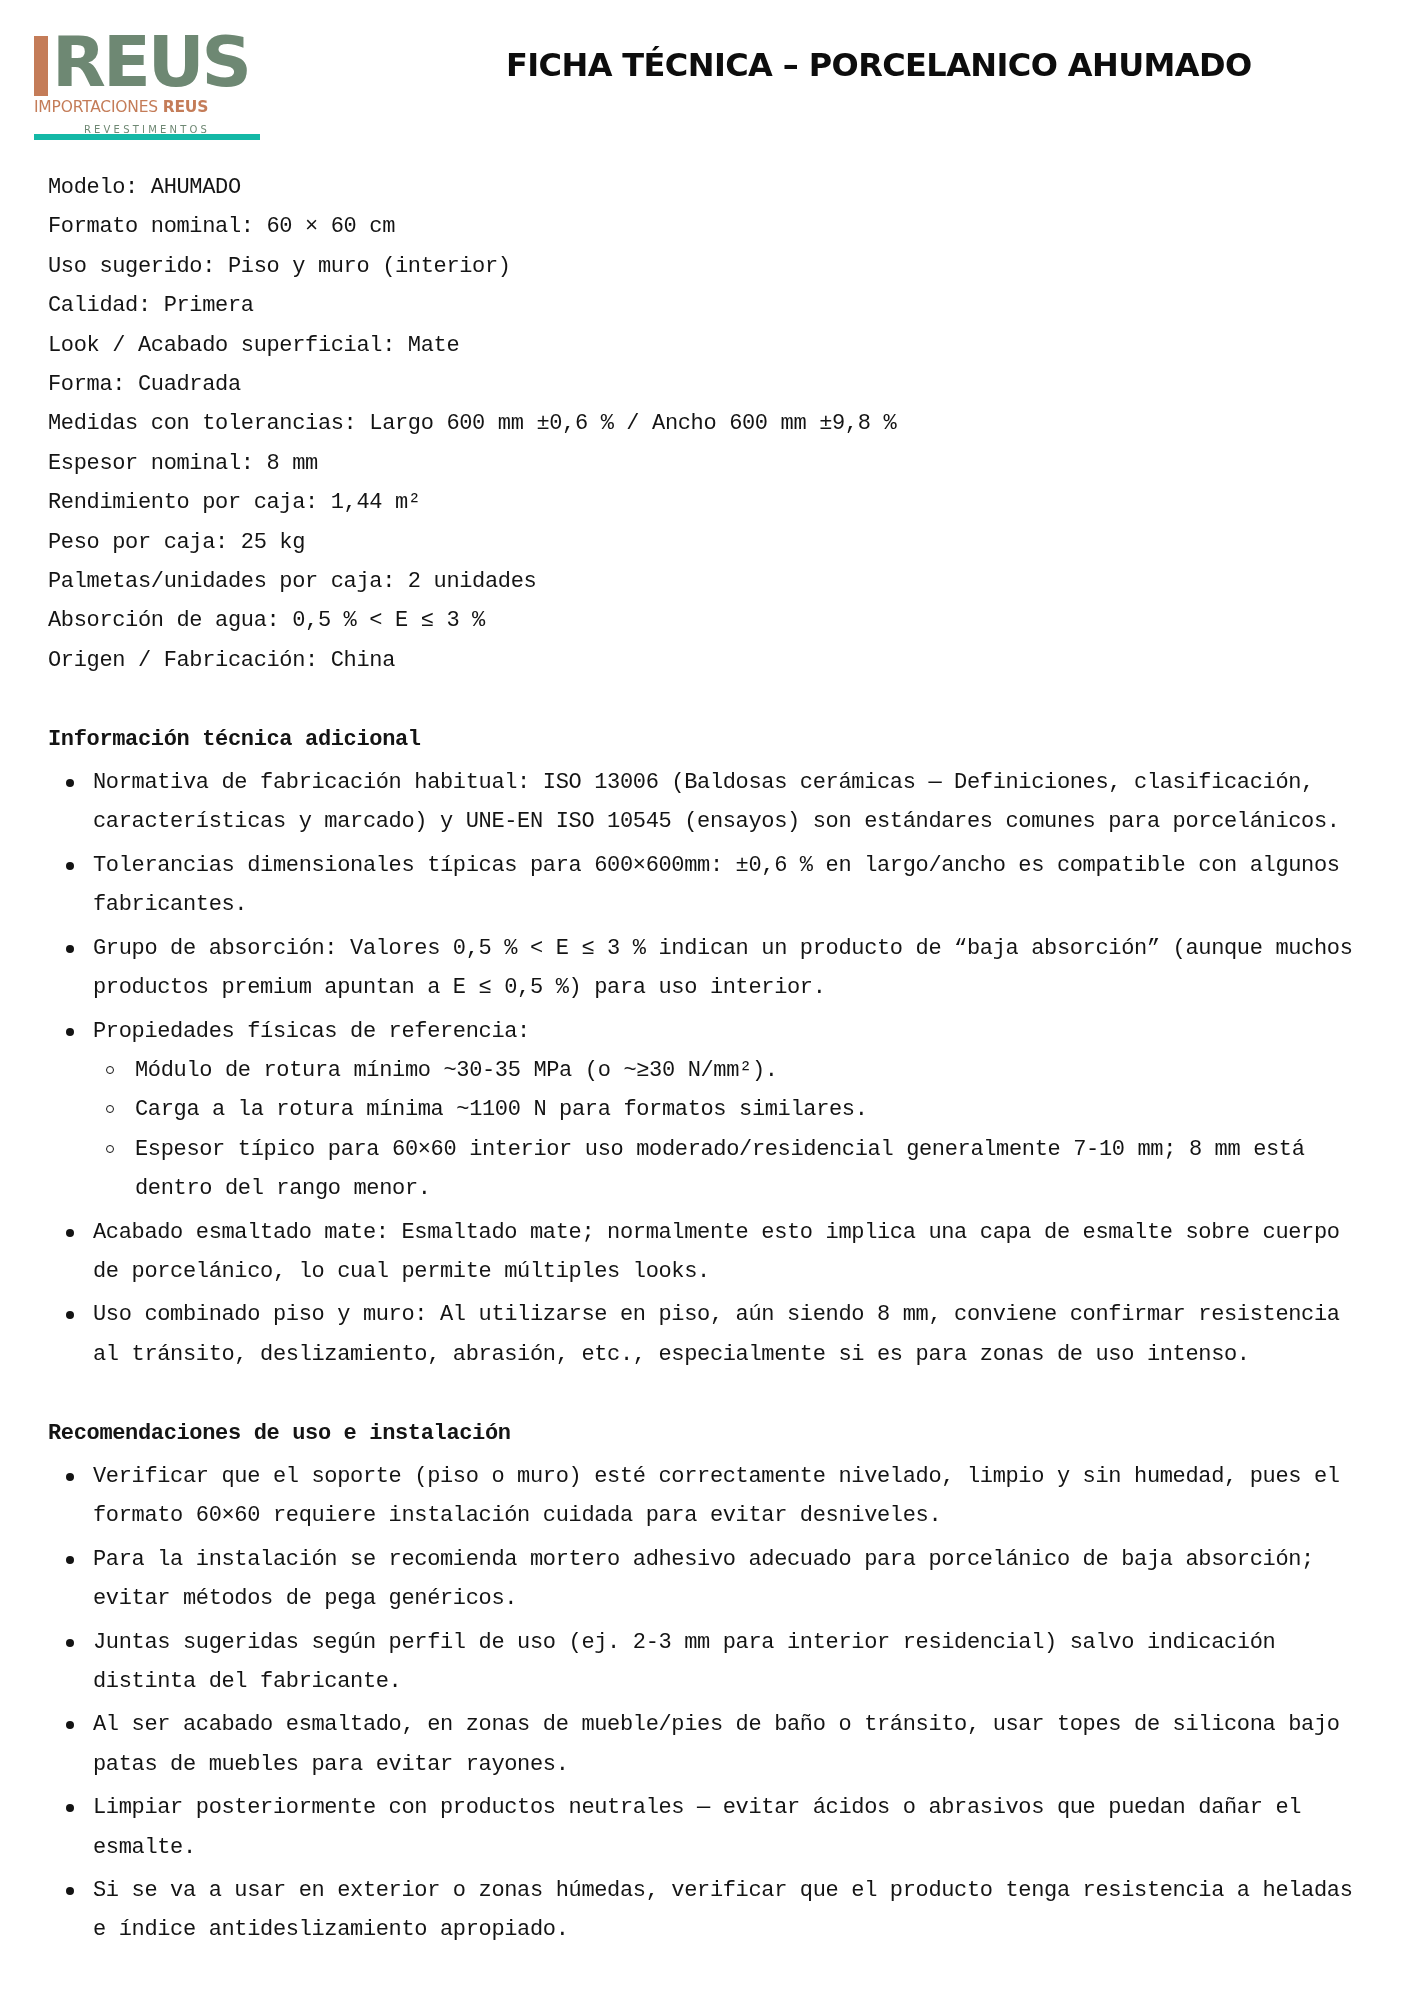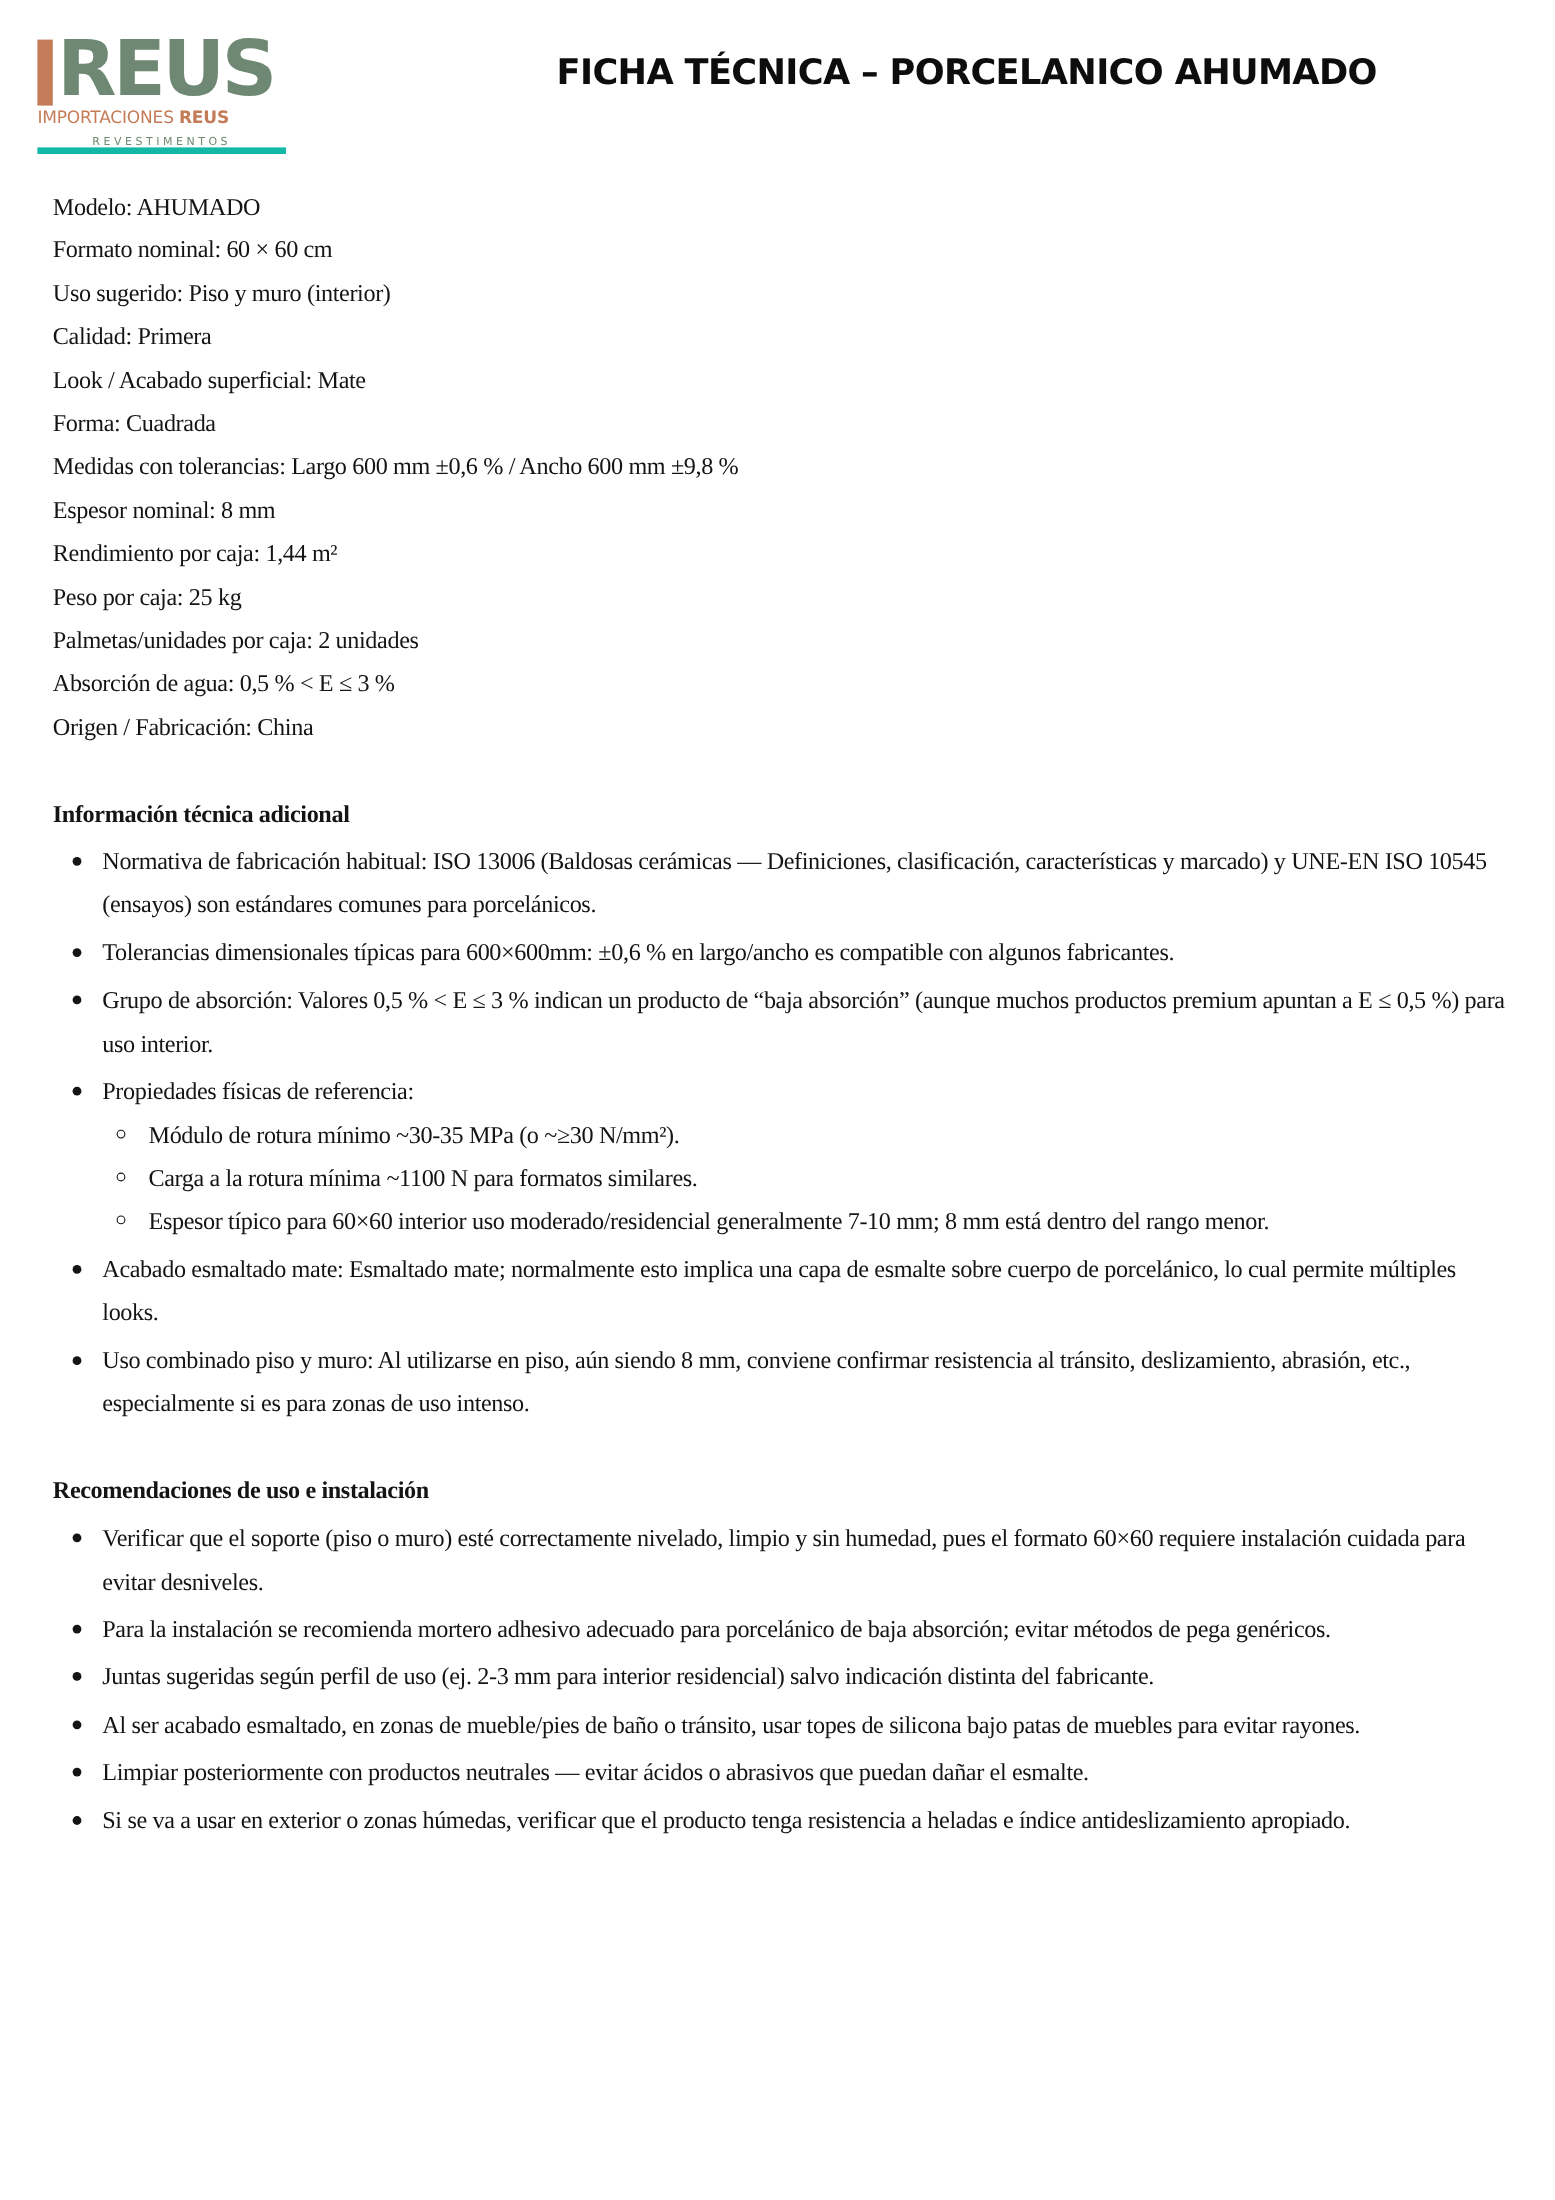--- a/index.html
+++ b/index.html
@@ -82,21 +82,21 @@
       font-size: 32px;
       letter-spacing: -0.6px;
       color: #0d0d0d;
       white-space: nowrap;
     }
     .content {
       position: absolute;
       left: 48px;
       top: 168px;
       width: 1330px;
-      font-family: Liberation Serif, serif;
+      font-family: Liberation Mono, monospace;
       font-size: 22px;
       line-height: 39.4px;
       letter-spacing: -0.35px;
       color: #141414;
     }
     .spec-list {
       list-style: none;
       margin: 0;
       padding: 0;
     }

